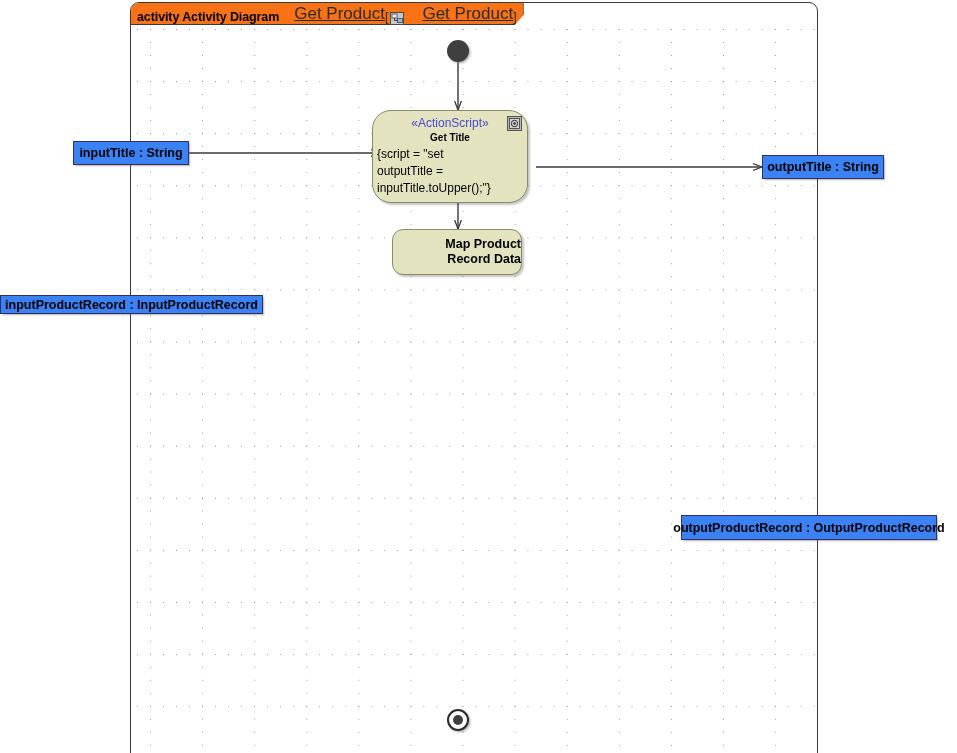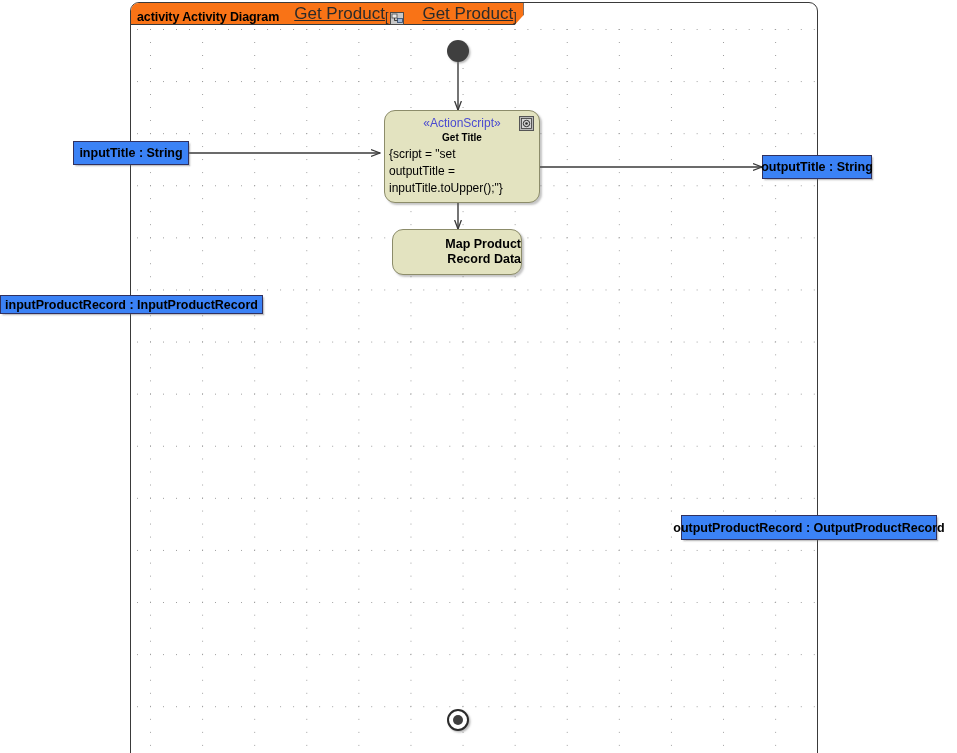--- a/index.html
+++ b/index.html
@@ -234,21 +234,21 @@
 
   <line x1="189" y1="153" x2="380" y2="153" stroke="#3a3a3a" stroke-width="1.3" marker-end="url(#arrow-filled)"></line>
 
   <line x1="536" y1="167" x2="762" y2="167" stroke="#3a3a3a" stroke-width="1.3" marker-end="url(#arrow-filled)"></line>
 </svg>
 
 <div id="initial-node" class="abs" style="left:447px; top:40px;"></div>
 
 <div id="final-node" class="abs" style="left:447px; top:709px;"></div>
 
-<div class="action-node" style="left:384px; top:110px; width:156px; height:93px;">
+<div class="action-node" style="left:372px; top:110px; width:156px; height:93px;border-radius:19px;">
   <div class="stereotype">«ActionScript»</div>
   <div class="action-title">Get Title</div>
   <div class="action-body">{script = "set
 outputTitle =
 inputTitle.toUpper();"}</div>
   <div class="node-icon-btn" style="right:5px; top:5px;">
     <svg width="11" height="11" viewBox="0 0 11 11" xmlns="http://www.w3.org/2000/svg">
       <rect x="0.5" y="0.5" width="10" height="10" fill="#d4d4d4" stroke="#3a3a3a" stroke-width="0.8"></rect>
       <circle cx="5.5" cy="5.5" r="3.2" fill="none" stroke="#2b2b2b" stroke-width="1"></circle>
       <circle cx="5.5" cy="5.5" r="1.3" fill="#2b2b2b"></circle>
@@ -260,15 +260,15 @@
   <div class="action-title-only">
     <span>Map Product</span>
     <span>Record Data</span>
   </div>
 </div>
 
 <div class="param-node" style="left:73px; top:141px; width:116px; height:24px;">inputTitle : String</div>
 
 <div class="param-node" style="left:0px; top:295px; width:263px; height:19px;">inputProductRecord : InputProductRecord</div>
 
-<div class="param-node" style="left:762px; top:155px; width:110px; height:24px;">outputTitle : String</div>
+<div class="param-node" style="left:762px; top:155px; width:122px; height:24px;">outputTitle : String</div>
 
 <div class="param-node" style="left:681px; top:515px; width:256px; height:25px;">outputProductRecord : OutputProductRecord</div>
 
 </body></html>

